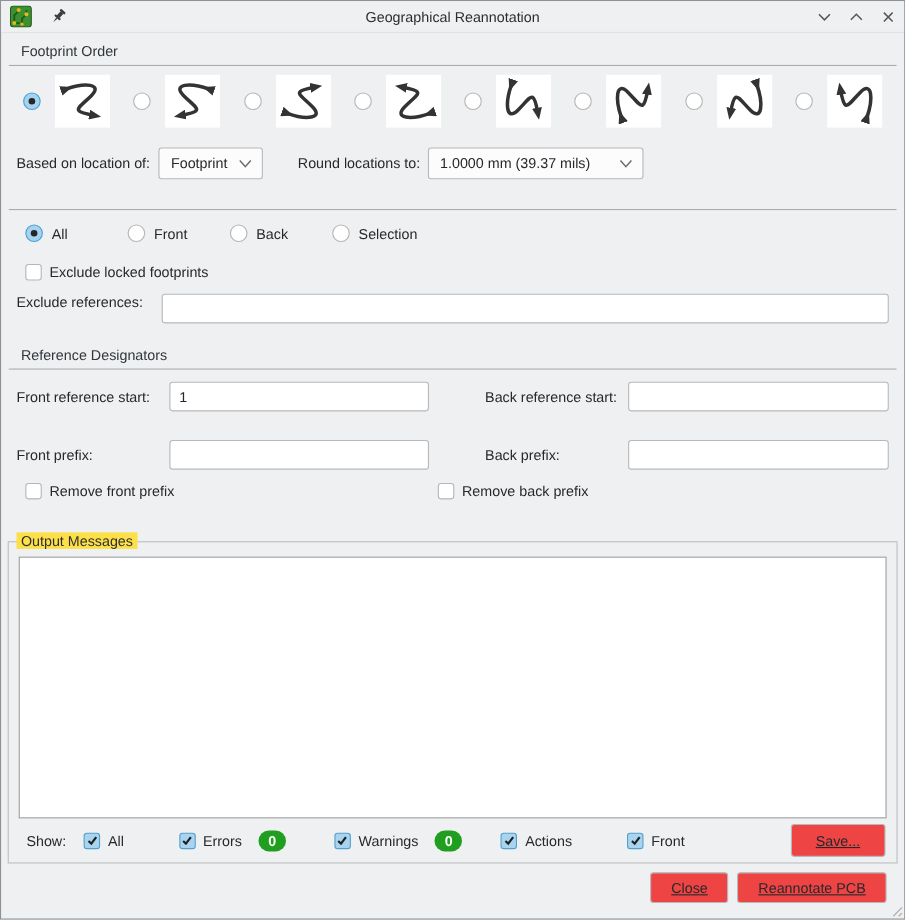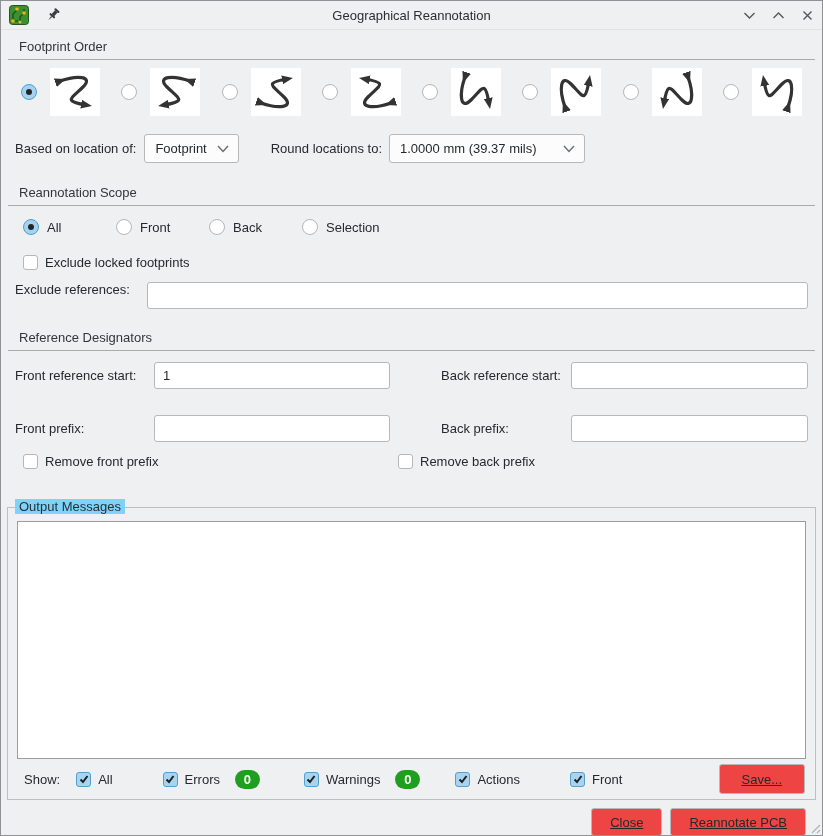--- a/index.html
+++ b/index.html
@@ -51,21 +51,21 @@
   .locked-row{margin:20px 0 0 22px;}
   .exref-row{display:flex;margin:12px 14px 0 14px;}
   .exref-row label{width:132px;flex:none;}
   .exref-row input{flex:1;}
   
   .desig-grid{display:grid;grid-template-columns:139px 236px 51px 130px 237px;
     margin:11px 0 0 14px;row-gap:26px;align-items:center;}
   .desig-cbrow{display:grid;grid-template-columns:375px 1fr;margin:12px 0 0 22px;}
   
   .groupbox{position:relative;margin:38px 6px 0 6px;border:1px solid #bcbec0;padding:13px 8px 0 8px;}
-  .groupbox-legend{position:absolute;top:-9px;left:7px;background:#7dd3fc;padding:0 4px;color:#2b2f33;}
+  .groupbox-legend{position:absolute;top:-9px;left:7px;background:#fde047;padding:0 4px;color:#2b2f33;}
   .msg-area{height:236px;background:#fff;border:1px solid #9a9c9e;margin:0 1px;overflow:auto;
     font-family:"Liberation Sans","DejaVu Sans",sans-serif;}
   .show-row{display:flex;align-items:center;height:40px;padding:0 2px 0 8px;}
   .show-label{margin-right:16px;}
   .badge{min-width:15px;height:19px;padding:0 5px;border-radius:10px;background:#1f9e1f;color:#fff;
     font-weight:bold;display:inline-flex;align-items:center;justify-content:center;margin-left:8px;}
   .gap-a{margin-left:50px;} .gap-b{margin-left:44px;} .gap-c{margin-left:35px;} .gap-d{margin-left:50px;}
   
   .btn{height:30px;background:#ef4444;border:1px solid #b6b8ba;border-radius:3px;
     display:inline-flex;align-items:center;justify-content:center;padding:0 18px;
@@ -220,21 +220,20 @@
   <span style="margin-left:32px;">Round locations to:</span>
   <div class="combo" style="margin-left:7px;min-width:196px;">
     <span>1.0000 mm (39.37 mils)</span>
     <svg width="12" height="8" viewBox="0 0 12 8">
       <path d="M1 1 L6 6.5 L11 1" stroke="#6a6e71" stroke-width="1.4" fill="none"></path>
       </svg>
   </div>
 </div>
 
 <div class="s2">
-  <div class="sec-title">Reannotation Scope</div>
   <hr class="sec-rule">
 </div>
 
 <div class="scope-row">
   <div class="scope-opt">
     <span class="radio" data-checked="true"></span>
     <span>All</span>
   </div>
   <div class="scope-opt">
     <span class="radio" data-checked="false"></span>

